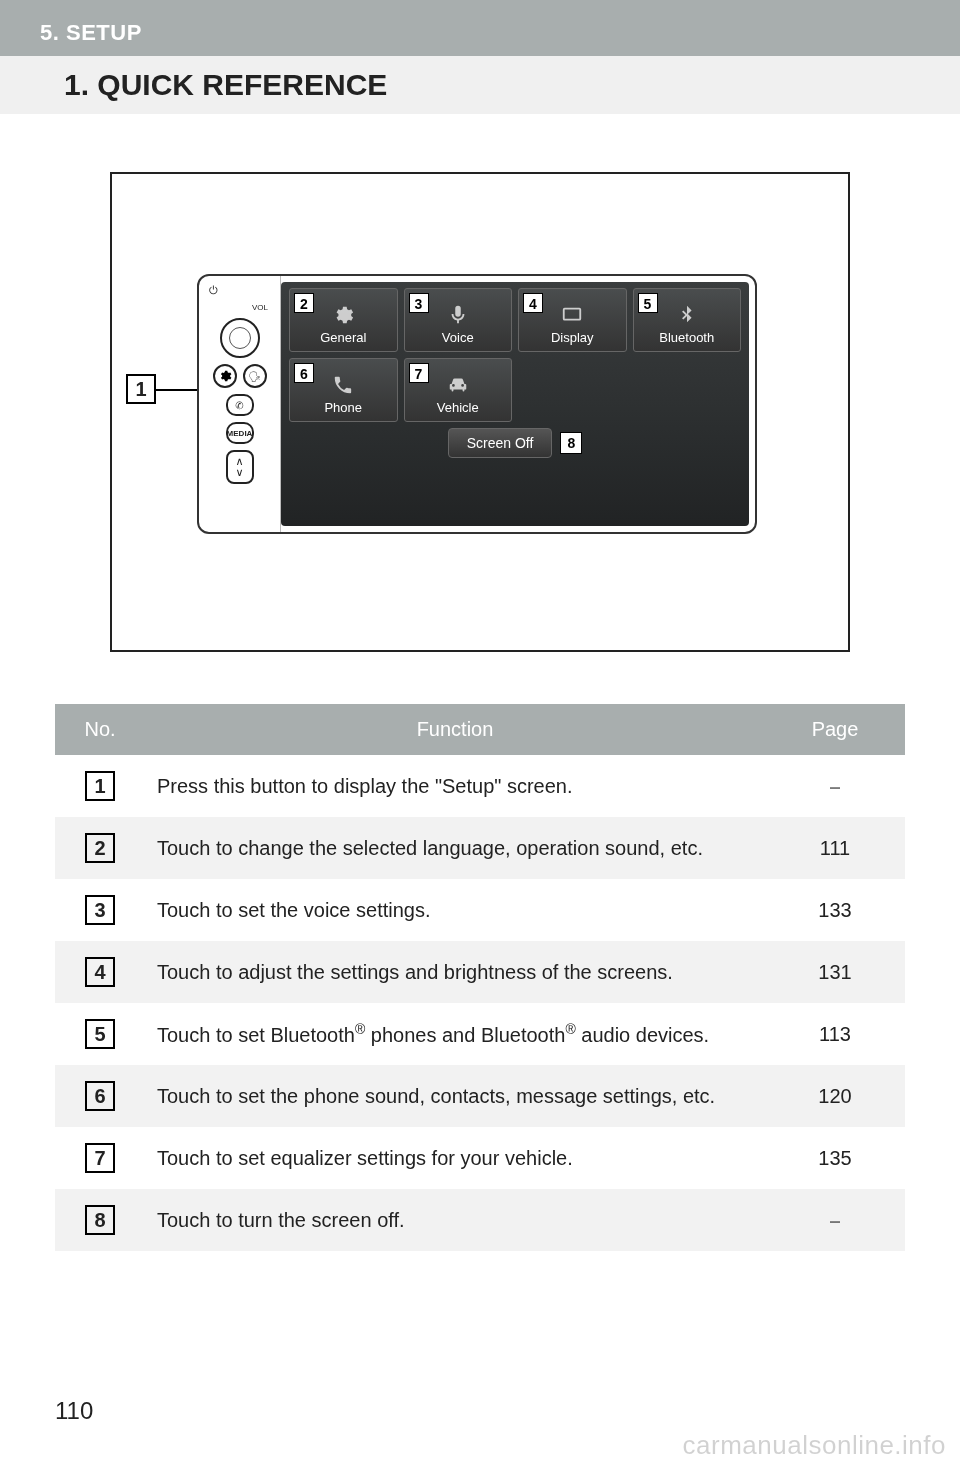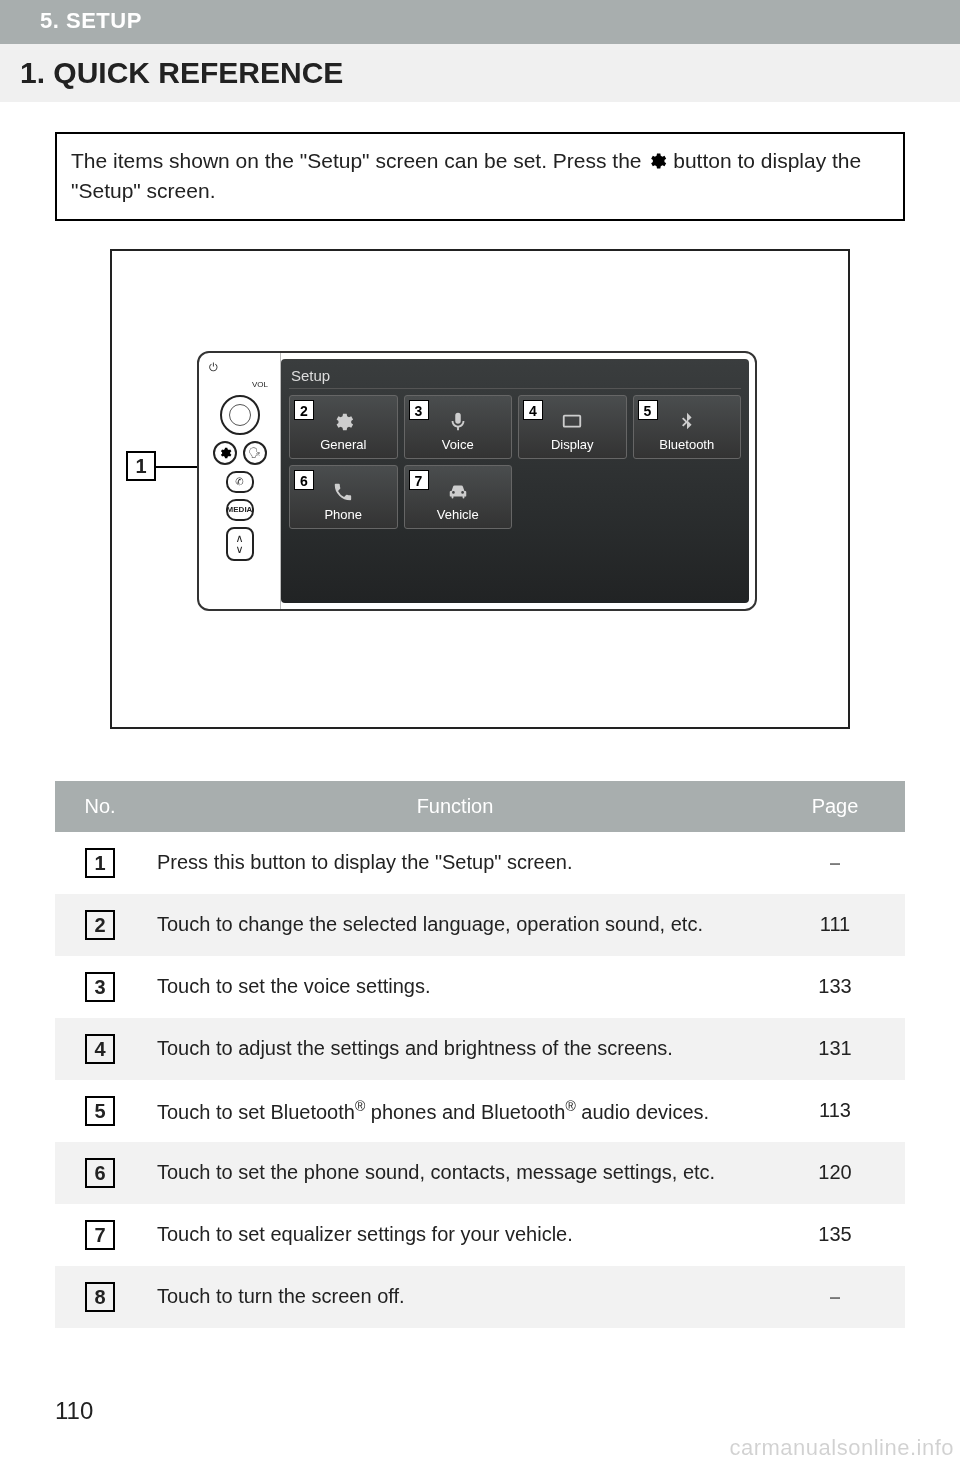--- a/index.html
+++ b/index.html
@@ -7,28 +7,28 @@
     width: 960px;
     height: 1473px;
     font-family: Arial, Helvetica, sans-serif;
     color: #222;
     background: #fff;
     position: relative;
   }
   .header-bar {
     background: #a8aeae;
     color: #fff;
-    padding: 8px 40px 10px;
+    padding: 20px 40px 10px;
     font-size: 22px;
     font-weight: bold;
     letter-spacing: 0.5px;
   }
   .subheader-bar {
     background: #f0f0f0;
-    padding: 12px 20px;
+    padding: 12px 64px;
     font-size: 30px;
     font-weight: bold;
     color: #222;
   }
   .content { padding: 30px 55px 0 55px; }
   .intro-box {
     border: 2px solid #000;
     padding: 12px 14px;
     font-size: 21px;
     line-height: 1.45;
@@ -186,41 +186,34 @@
   sup { font-size:0.7em; }
   .page-number {
     position:absolute;
     bottom: 48px;
     left: 55px;
     font-size: 24px;
   }
   .watermark {
     position:absolute;
     bottom: 12px;
-    right: 6px;
-    font-size: 22px;
+    right: 14px;
+    font-size: 26px;
     color: rgba(0,0,0,0.18);
     letter-spacing: 0.5px;
   }
 </style>
 </head>
 <body>
 
 <div class="header-bar">5. SETUP</div>
 <div class="subheader-bar">1. QUICK REFERENCE</div>
 
 <div class="content">
 
-  <div class="intro-box">
-    <span>The items shown on the "Setup" screen can be set. Press the </span>
-    <svg class="gear-inline" viewBox="0 0 24 24">
-        <path fill="#000" d="M12 8a4 4 0 100 8 4 4 0 000-8zm9 4a7 7 0 00-.1-1.2l2.1-1.6-2-3.4-2.5 1a7 7 0 00-2-1.2L16 3h-4l-.5 2.6a7 7 0 00-2 1.2l-2.5-1-2 3.4L7.1 10.8A7 7 0 007 12c0 .4 0 .8.1 1.2L5 14.8l2 3.4 2.5-1c.6.5 1.3.9 2 1.2L12 21h4l.5-2.6c.7-.3 1.4-.7 2-1.2l2.5 1 2-3.4-2.1-1.6c.1-.4.1-.8.1-1.2z"></path>
-      </svg>
-    <span> button to display the "Setup" screen.</span>
-  </div>
 
   <div class="device-frame">
     <div class="callout-num" style="top:200px; left:14px;">1</div>
     <div class="callout-line" style="top:215px; left:44px; width:60px;"></div>
 
     <div class="headunit">
       <div class="hu-left">
         <div style="align-self:flex-start; margin-left:10px; font-size:11px;">⏻</div>
         <div style="align-self:flex-end; margin-right:12px; font-size:8px;">VOL</div>
         <div class="knob-lg"></div>
@@ -234,21 +227,20 @@
         </div>
         <div class="hw-btn">✆</div>
         <div class="hw-btn" style="width:28px; font-size:8px; font-weight:bold;">MEDIA</div>
         <div class="hw-btn long">
             <span>∧</span>
             <span>∨</span>
           </div>
       </div>
 
       <div class="hu-screen">
-        <div class="screen-title">Setup</div>
 
         <div class="tile-row">
           <div class="tile">
             <div class="num-badge">2</div>
             <svg class="tile-icon" viewBox="0 0 24 24">
                 <path fill="#ddd" d="M12 8a4 4 0 100 8 4 4 0 000-8zm9 4c0-.4 0-.8-.1-1.2l2.1-1.6-2-3.4-2.5 1a7 7 0 00-2-1.2L16 3h-4l-.5 2.6a7 7 0 00-2 1.2l-2.5-1-2 3.4L7.1 10.8A7 7 0 007 12c0 .4 0 .8.1 1.2L5 14.8l2 3.4 2.5-1c.6.5 1.3.9 2 1.2L12 21h4l.5-2.6c.7-.3 1.4-.7 2-1.2l2.5 1 2-3.4-2.1-1.6c.1-.4.1-.8.1-1.2z"></path>
               </svg>
             <span>General</span>
           </div>
           <div class="tile">
@@ -286,20 +278,24 @@
             <div class="num-badge">7</div>
             <svg class="tile-icon" viewBox="0 0 24 24">
                 <path fill="#ddd" d="M5 11l1.5-4.5A2 2 0 018.4 5h7.2a2 2 0 011.9 1.5L19 11h1a1 1 0 011 1v4a1 1 0 01-1 1h-1v1a1 1 0 01-2 0v-1H7v1a1 1 0 01-2 0v-1H4a1 1 0 01-1-1v-4a1 1 0 011-1h1zm2 3a1.5 1.5 0 100-3 1.5 1.5 0 000 3zm10 0a1.5 1.5 0 100-3 1.5 1.5 0 000 3z"></path>
               </svg>
             <span>Vehicle</span>
           </div>
           <div class="tile blank"></div>
           <div class="tile blank"></div>
         </div>
 
+        <div class="screen-off-row">
+          <div class="screen-off-btn">Screen Off</div>
+          <div class="num-badge-inline">8</div>
+        </div>
       </div>
     </div>
   </div>
 
   <table class="ref">
     <thead>
       <tr>
         <th>No.</th>
         <th>Function</th>
         <th>Page</th>

